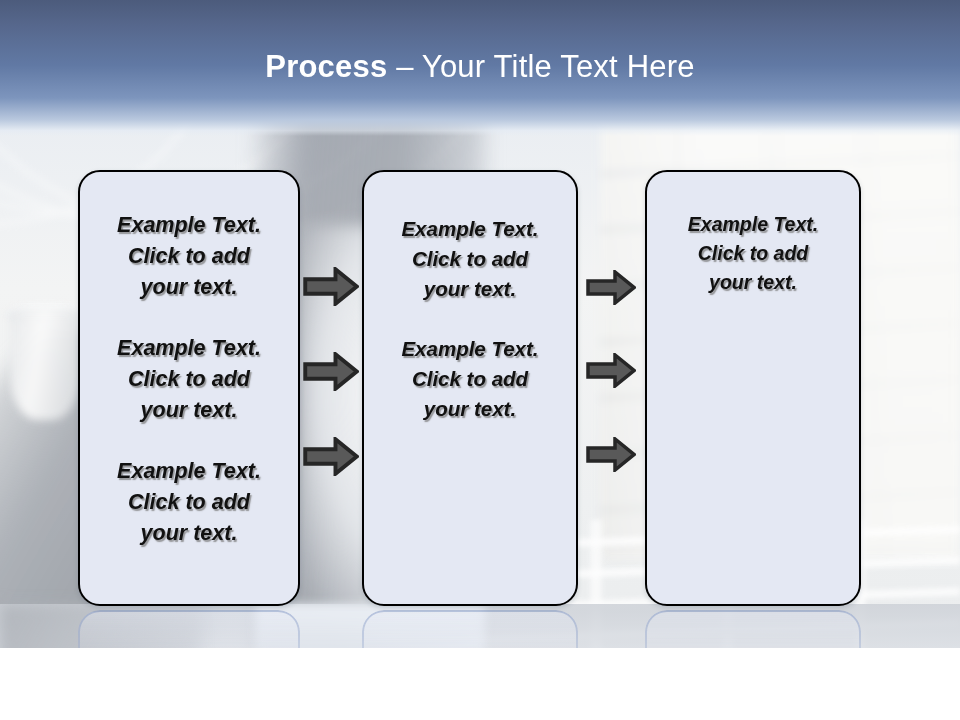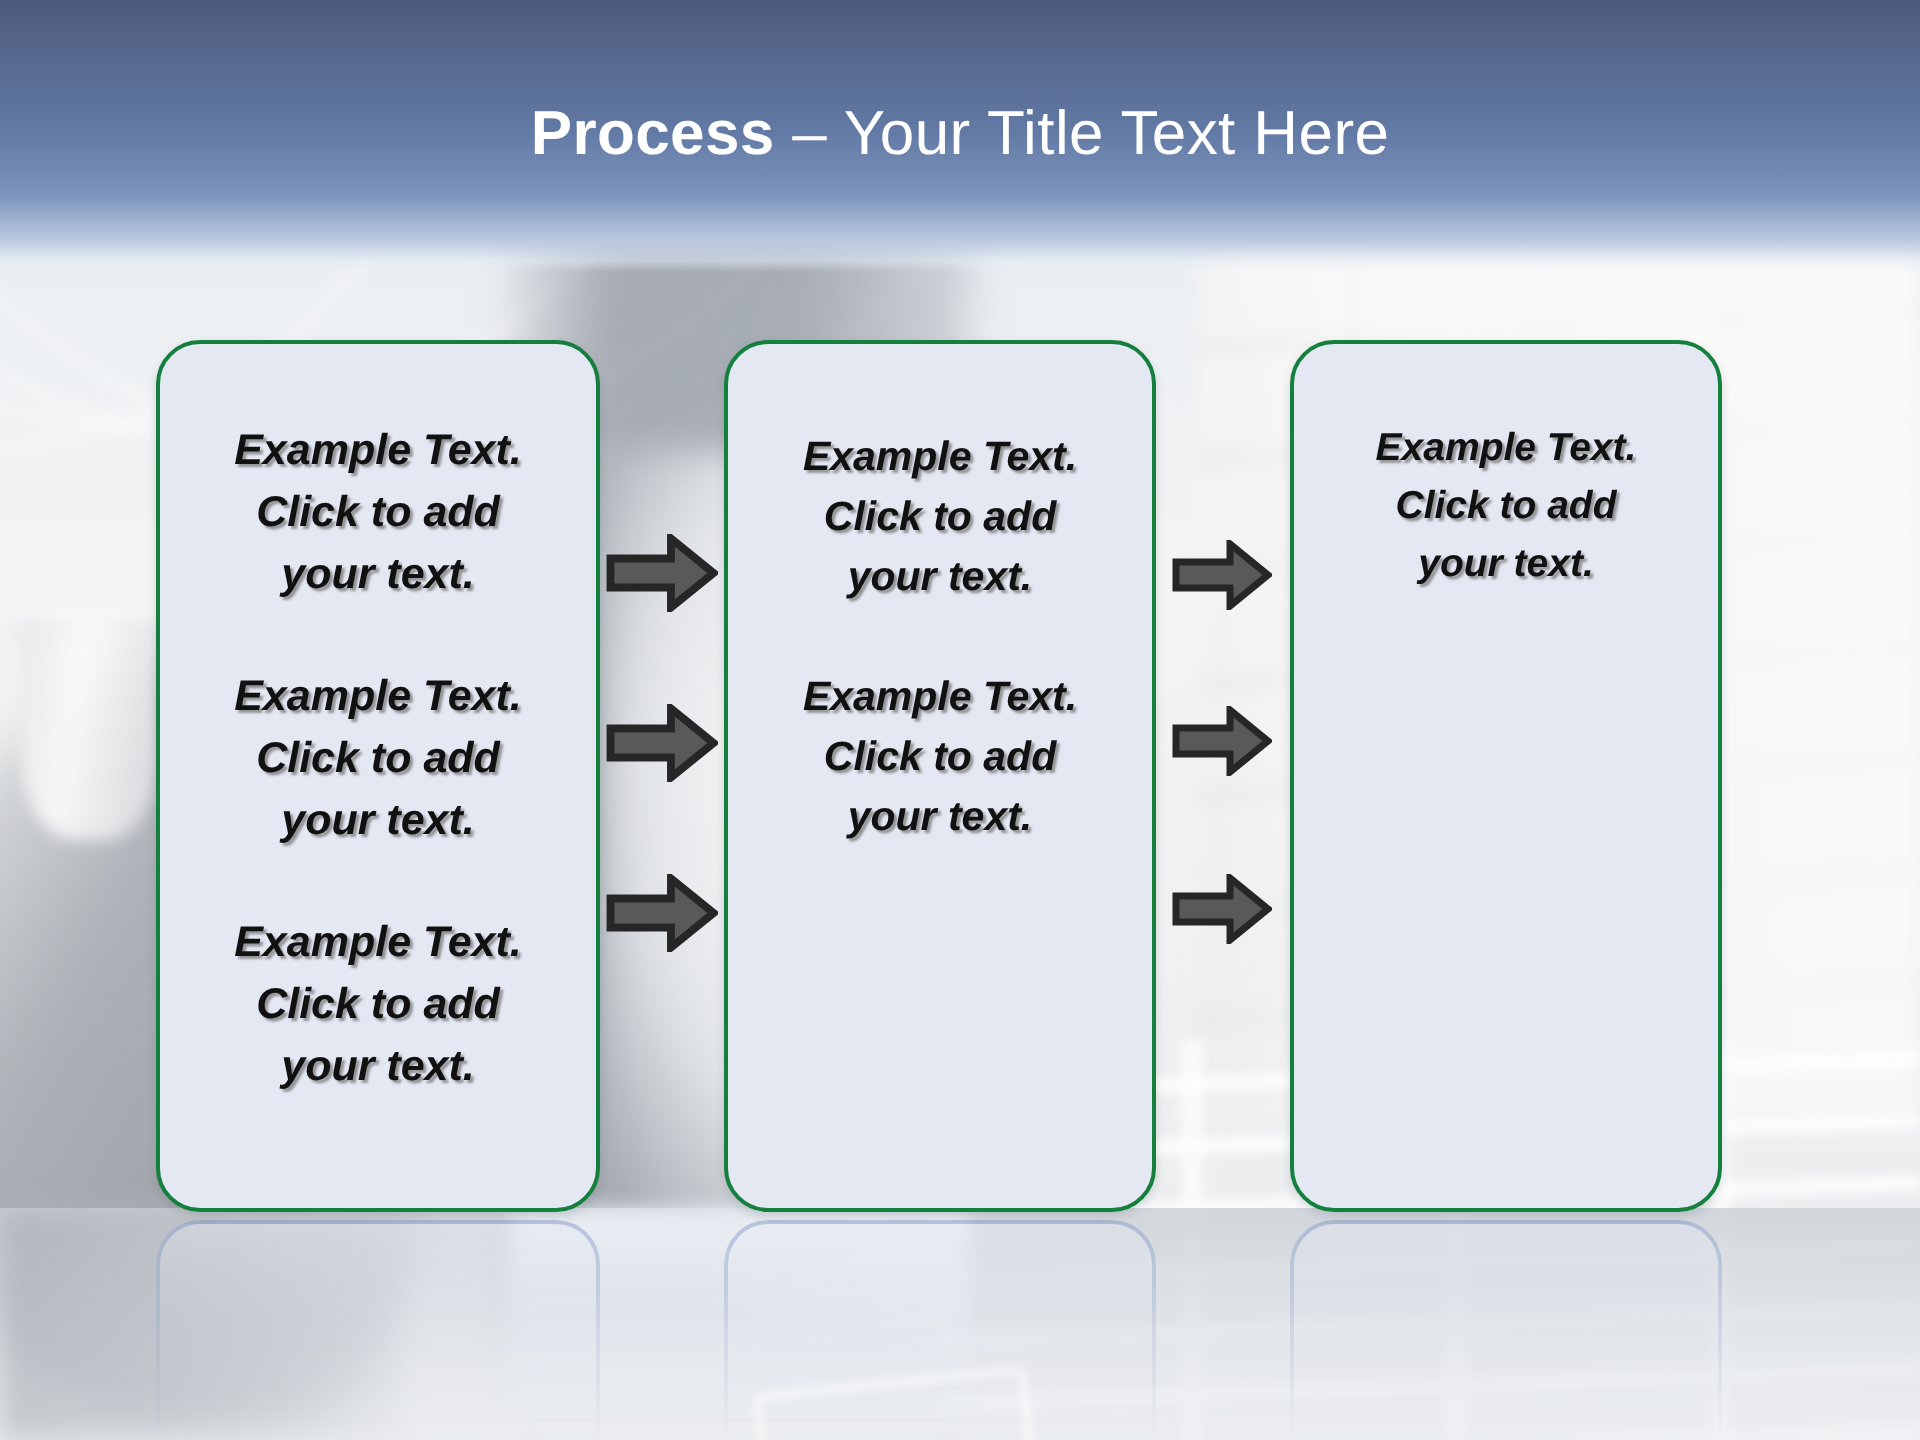--- a/index.html
+++ b/index.html
@@ -7,21 +7,21 @@
     padding: 0;
     background: #ffffff;
   }
   body {
     font-family: "Liberation Sans", "DejaVu Sans", sans-serif;
   }
 
   #slide {
     position: relative;
     width: 960px;
-    height: 720px;
+    height: 648px;
     overflow: hidden;
     background: #c2410c;
   }
 
   
   .bg-photo {
     position: absolute;
     left: 0; top: 0;
     width: 960px; height: 720px;
     overflow: hidden;
@@ -202,21 +202,21 @@
     white-space: nowrap;
   }
   .header-title .t-bold { font-weight: bold; }
   .header-title .t-reg  { font-weight: normal; }
 
   
   .stage {
     position: absolute;
     z-index: 10;
     box-sizing: border-box;
-    border: 2px solid #15803d;
+    border: 2px solid #000000;
     border-radius: 22px;
     background: #e4e8f3;
     box-shadow: 0 2px 5px rgba(60,75,100,0.18);
     display: flex;
     flex-direction: column;
     align-items: center;
   }
   .stage-body {
     width: 100%;
     box-sizing: border-box;

